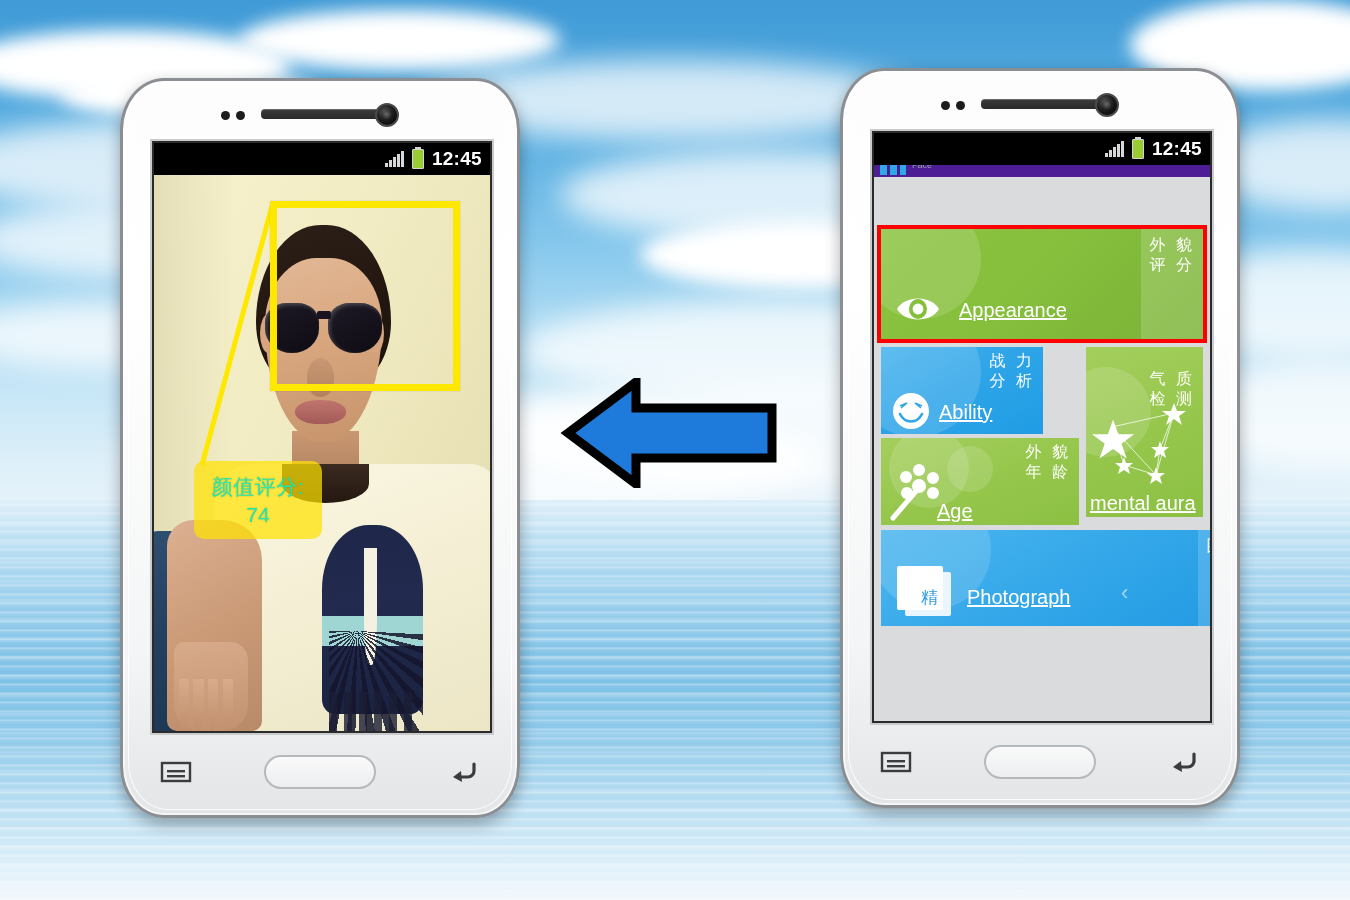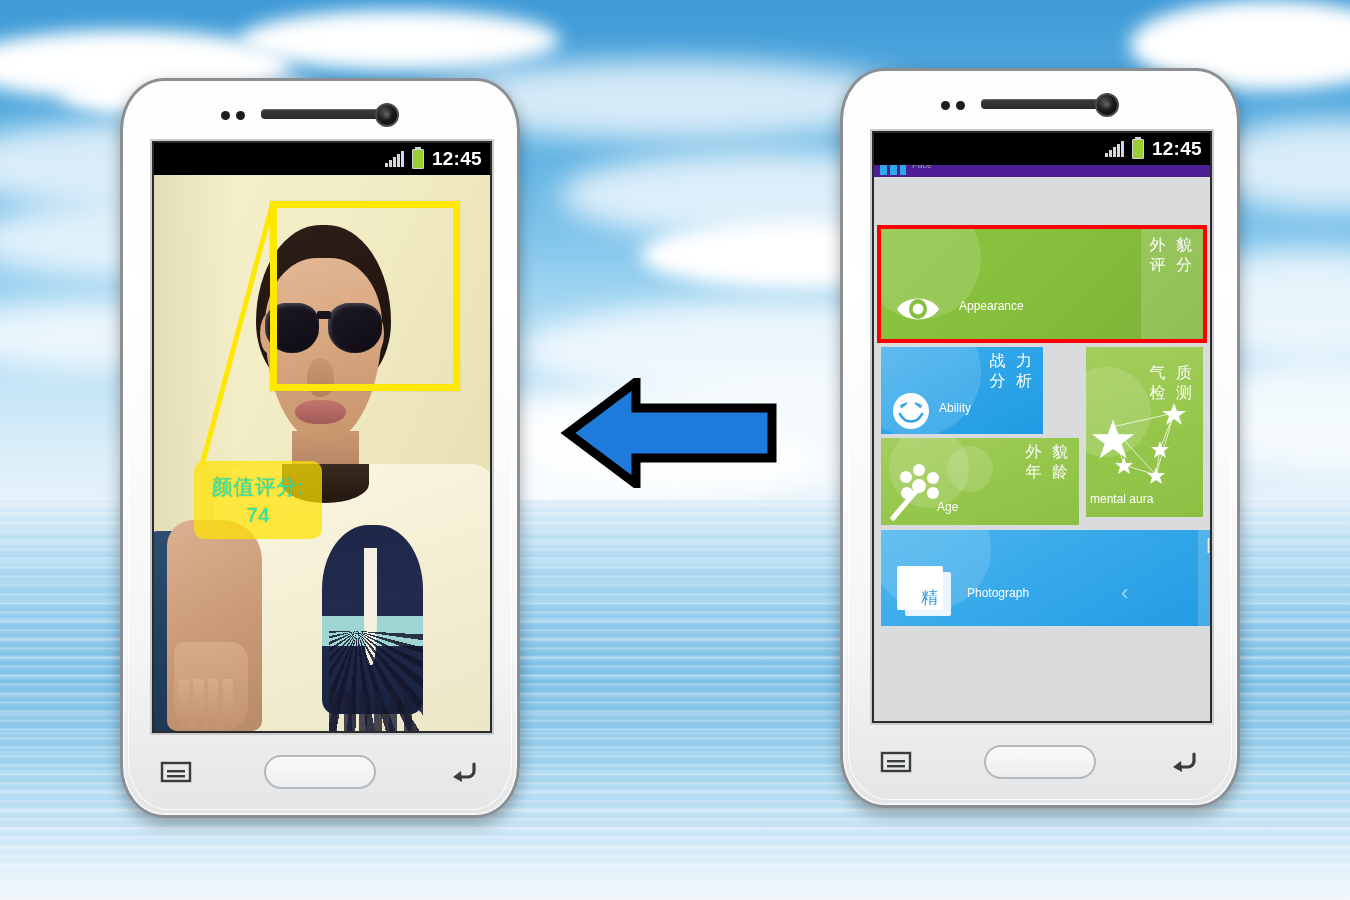--- a/index.html
+++ b/index.html
@@ -288,21 +288,21 @@
   .tile {
     position:absolute; overflow:hidden; color:#fff;
   }
   .tile .cn {
     position:absolute; right:6px; top:4px;
     text-align:right; line-height:1.22;
     font-size:16px; color:rgba(255,255,255,.97);
     letter-spacing:3px;
   }
   .tile .en {
-    position:absolute; font-size:12px; color:#fff;
+    position:absolute; font-size:20px; color:#fff;text-decoration:underline;
   }
   .tile .right-strip {
     position:absolute; right:0; top:0; height:100%;
     background:rgba(255,255,255,.17);
   }
   .tile-green { background:linear-gradient(135deg,#8cc440 0%,#86bf3c 45%,#7ab337 100%); }
   .tile-green-l { background:linear-gradient(160deg,#a4ce5d 0%,#96c74c 50%,#8bc043 100%); }
   .tile-blue { background:linear-gradient(150deg,#45b2ee 0%,#2fa5e8 45%,#1f9ce4 100%); }
   .tile-blue2 { background:linear-gradient(150deg,#4cb6ef 0%,#33a7e9 50%,#2099e2 100%); }
   .tile-sel {
@@ -496,21 +496,21 @@
               <circle cx="20" cy="20" r="18" fill="#ffffff"></circle>
               <path d="M9 15 L16 12 L10 17" fill="none" stroke="#2fa5e8" stroke-width="1.6"></path>
               <path d="M31 15 L24 12 L30 17" fill="none" stroke="#2fa5e8" stroke-width="1.6"></path>
               <path d="M9 23 C14 33 26 33 31 23" fill="none" stroke="#2fa5e8" stroke-width="2.6" stroke-linecap="round"></path>
             </svg>
             <div class="en" style="left:58px; top:54px;">Ability</div>
           </div>
 
           <div class="tile tile-green-l" style="left:212px; top:122px; width:117px; height:170px;">
             <div class="bokeh" style="left:-25px; top:20px; width:90px; height:90px;"></div>
-            <div class="cn" style="right:8px; top:16px;text-align:right;">
+            <div class="cn" style="right:8px; top:22px;text-align:right;">
               <div>气 质</div>
               <div>检 测</div>
             </div>
             <svg class="icon-w" style="left:4px; top:48px; width:108px; height:100px;" viewBox="0 0 108 100">
               <g stroke="#ffffff" stroke-width="1" opacity=".75" fill="none">
                 <path d="M22 32 L84 18"></path>
                 <path d="M84 18 L70 54"></path>
                 <path d="M84 18 L66 80"></path>
                 <path d="M22 32 L34 70"></path>
                 <path d="M22 32 L66 80"></path>

